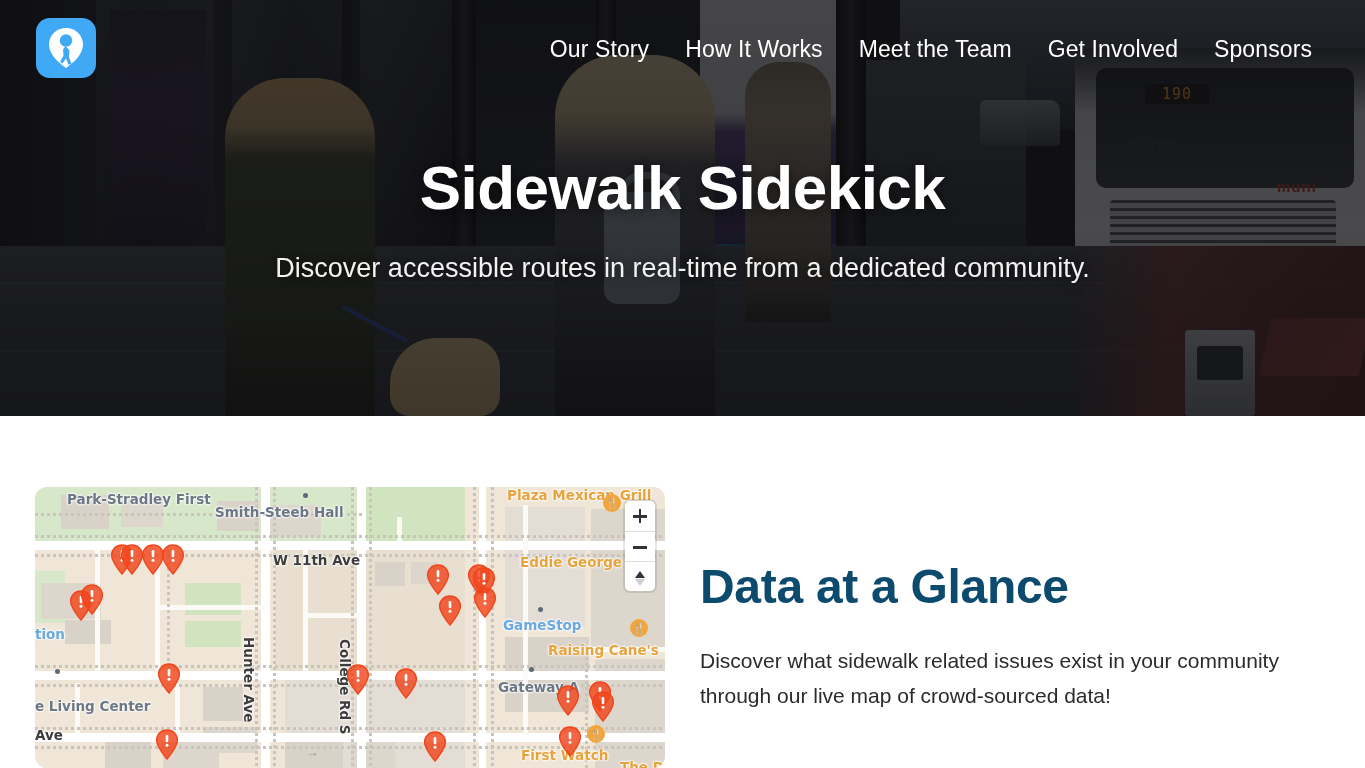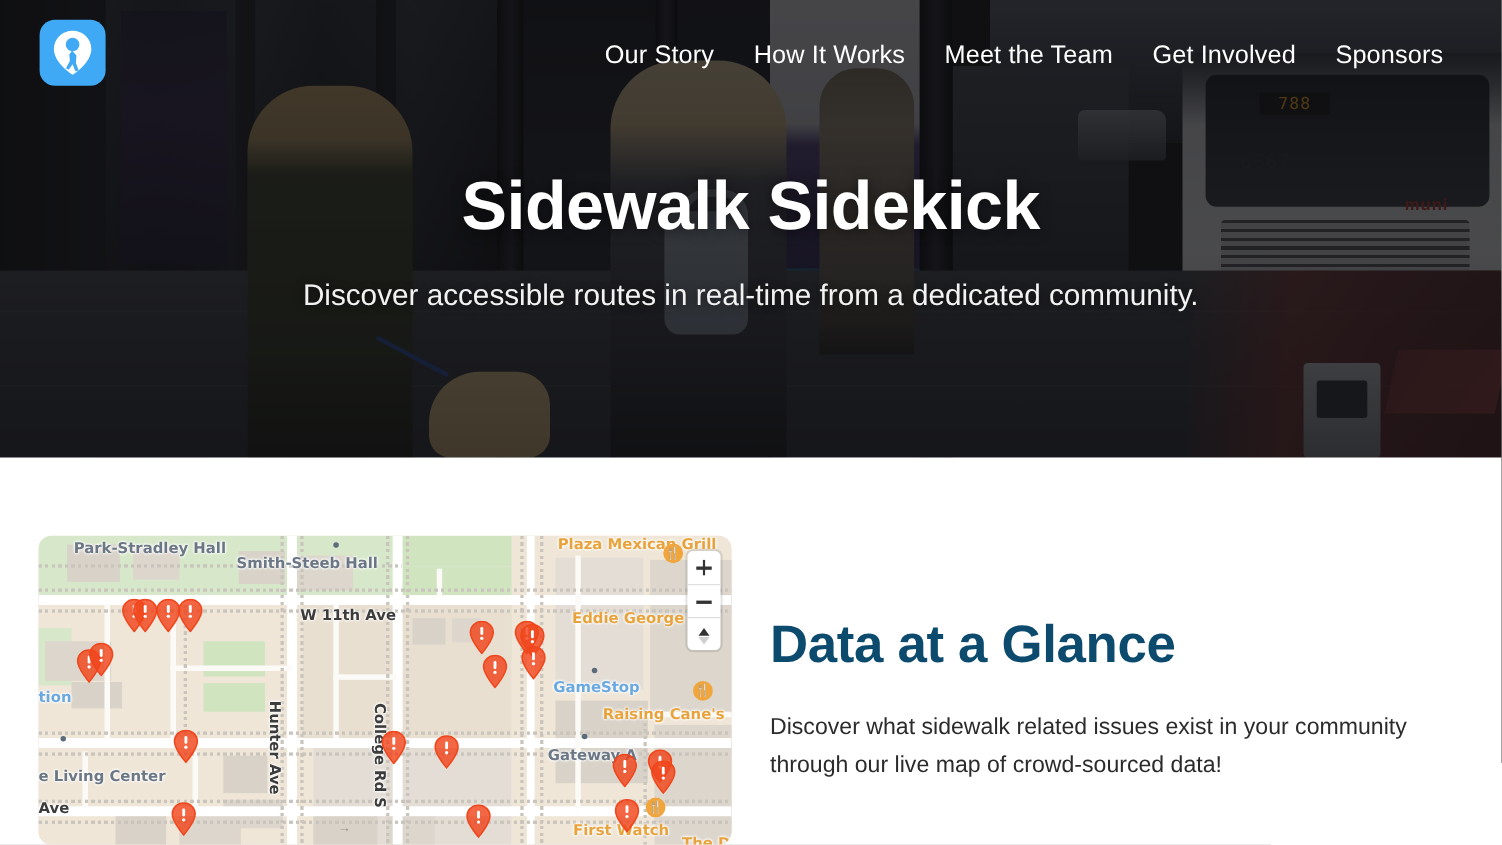--- a/index.html
+++ b/index.html
@@ -311,21 +311,21 @@
 </head>
 <body>
 
 <div class="hero">
   <div class="hero-photo">
     <div class="sky-strip"></div>
     <div class="bg-street"></div>
     <div class="car-far"></div>
     <div class="bus"></div>
     <div class="bus-win"></div>
-    <div class="bus-sign">788</div>
+    <div class="bus-sign">190</div>
     <div class="bus-num">6667</div>
     <div class="bus-grill"></div>
     <div class="bus-logo">muni</div>
     <div class="bus-lamp-l"></div>
     <div class="bus-lamp-r"></div>
     <div class="storefront-left"></div>
     <div class="glasspanel gp1"></div>
     <div class="syn-poster"></div>
     <div class="glasspanel gp2"></div>
     <div class="glasspanel gp3"></div>
@@ -441,21 +441,21 @@
       <div class="path-v" style="left:456px;top:0;height:281px;"></div>
       <div class="path-v" style="left:550px;top:170px;height:111px;"></div>
       <div class="path-v" style="left:132px;top:63px;height:121px;"></div>
 
       <div class="sq-dot" style="left:268px;top:6px;"></div>
       <div class="sq-dot" style="left:503px;top:120px;"></div>
       <div class="sq-dot" style="left:494px;top:180px;"></div>
       <div class="sq-dot" style="left:20px;top:182px;"></div>
 
       <div id="map-labels">
-          <div class="mlabel" style="left: 32px; top: 4px;">Park-Stradley Hall</div>
+          <div class="mlabel" style="left: 32px; top: 4px;">Park-Stradley First</div>
           <div class="mlabel" style="left: 180px; top: 17px;">Smith-Steeb Hall</div>
           <div class="mlabel poi" style="left: 472px; top: 0px;">Plaza Mexican Grill</div>
           <div class="mlabel poi" style="left: 485px; top: 67px;">Eddie George Gr</div>
           <div class="mlabel street" style="left: 238px; top: 65px;">W 11th Ave</div>
           <div class="mlabel street vert" style="left: 222px; top: 150px; transform: rotate(90deg);">Hunter Ave</div>
           <div class="mlabel street vert" style="left: 318px; top: 152px; transform: rotate(90deg);">College Rd S</div>
           <div class="mlabel shop" style="left: 468px; top: 130px;">GameStop</div>
           <div class="mlabel poi" style="left: 513px; top: 155px;">Raising Cane's</div>
           <div class="mlabel" style="left: 463px; top: 192px;">Gateway A</div>
           <div class="mlabel poi" style="left: 486px; top: 260px;">First Watch</div>

